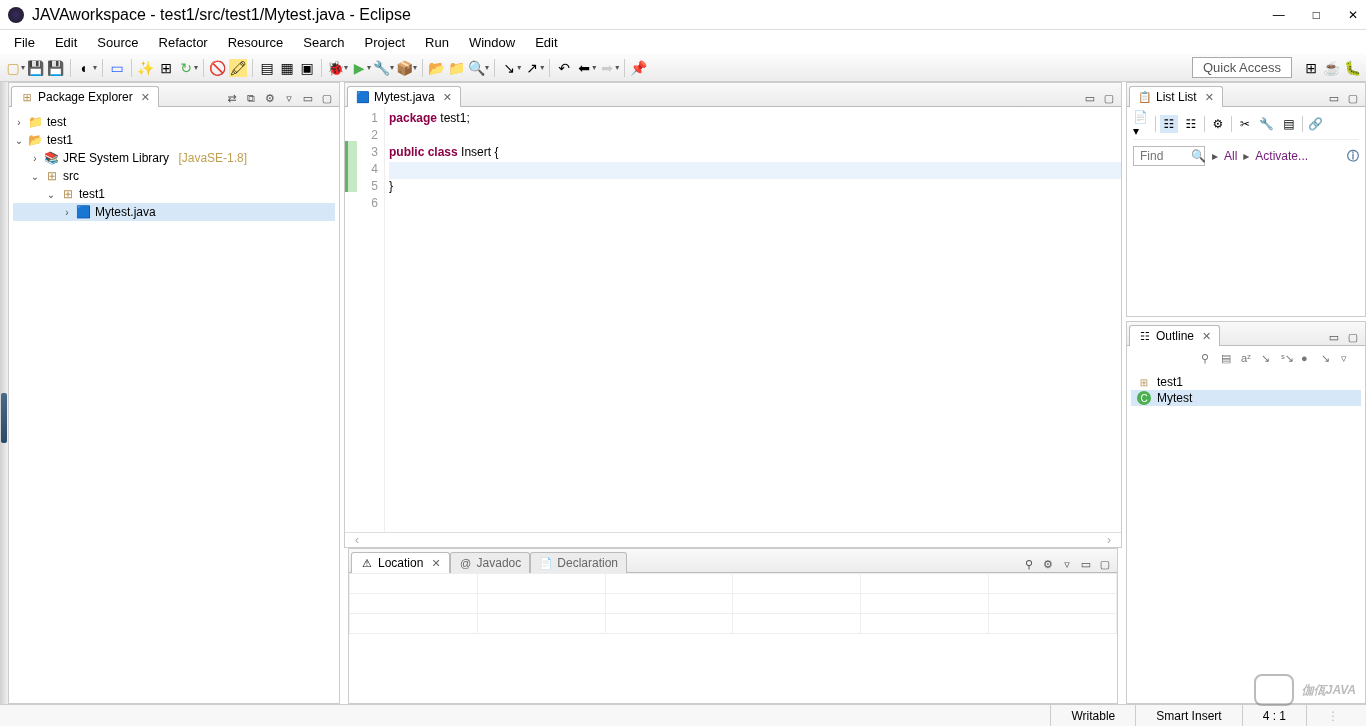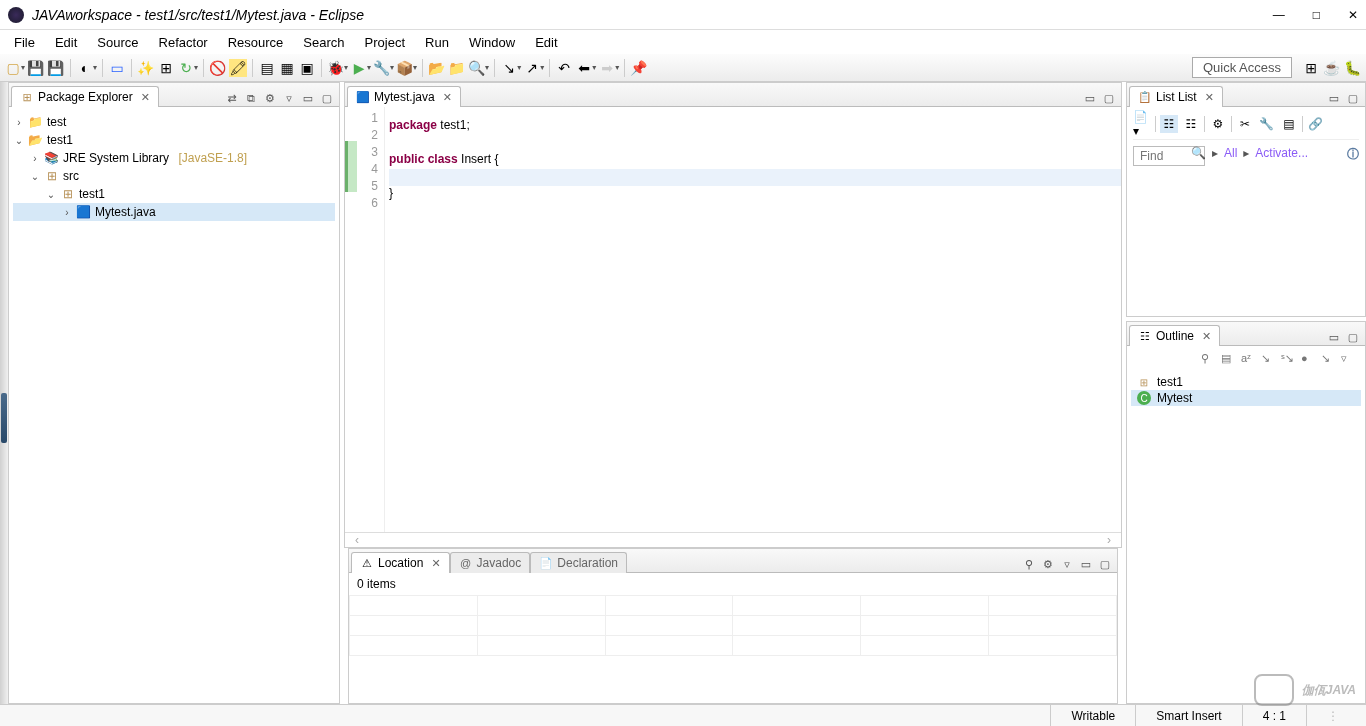--- a/index.html
+++ b/index.html
@@ -1,21 +1,21 @@
 <!DOCTYPE html>
 <html><head>
 <meta charset="utf-8">
 <style>
 * { margin: 0; padding: 0; box-sizing: border-box; font-family: "Segoe UI", Tahoma, sans-serif; font-size: 12px; }
 body { width: 1366px; height: 726px; background: #f0f0f0; display: flex; flex-direction: column; overflow: hidden; }
 
 
 .titlebar { height: 30px; background: #fff; display: flex; align-items: center; padding: 0 8px; border-bottom: 1px solid #ddd; }
 .titlebar .app-icon { width: 16px; height: 16px; background: radial-gradient(circle, #3a2a5a, #1a1a2a); border-radius: 50%; margin-right: 8px; }
-.titlebar .title { flex: 1; font-size: 14px; font-style: italic; }
+.titlebar .title { flex: 1; font-size: 16px; }
 .titlebar .win-controls { display: flex; gap: 28px; font-size: 16px; }
 .titlebar .win-controls span { cursor: pointer; }
 
 
 .menubar { height: 24px; background: #fff; display: flex; align-items: center; padding: 0 4px; }
 .menubar span { padding: 2px 10px; font-size: 13px; cursor: pointer; }
 
 
 .toolbar { height: 28px; background: linear-gradient(#fcfcfc, #ececec); border-bottom: 1px solid #ccc; display: flex; align-items: center; padding: 0 4px; gap: 2px; }
 .tb-btn { width: 18px; height: 18px; display: inline-flex; align-items: center; justify-content: center; cursor: pointer; font-size: 14px; }
@@ -52,36 +52,36 @@
 
 
 .center-col { flex: 1; display: flex; flex-direction: column; margin: 0 4px; }
 .editor { flex: 1; }
 .editor-body { flex: 1; display: flex; font-family: Consolas, monospace; font-size: 13px; background: #fff; }
 .gutter { width: 28px; text-align: right; color: #999; padding: 4px 6px 0 0; user-select: none; background: #fff; border-right: 1px solid #eee; }
 .gutter div { height: 17px; }
 .marker-bar { width: 12px; background: #fff; }
 .marker-bar div { height: 17px; }
 .marker-bar .m3 { background: #c5e8c5; border-left: 3px solid #6ab06a; }
-.code { flex: 1; padding: 11px 0 0 4px; }
+.code { flex: 1; padding: 4px 0 0 4px; }
 .code-line { height: 17px; white-space: pre; }
 .code-line.current { background: #eaf2fb; }
 .kw { color: #8b0046; font-weight: bold; }
 .editor-scroll { height: 15px; border-top: 1px solid #ddd; display: flex; align-items: center; justify-content: space-between; padding: 0 10px; color: #aaa; font-size: 10px; }
 
 
 .right-col { width: 240px; display: flex; flex-direction: column; }
 .task-list { flex: 0 0 235px; margin-bottom: 4px; }
 .task-body { padding: 6px; }
 .task-toolbar-row { display: flex; gap: 4px; align-items: center; padding: 2px 0 6px; border-bottom: 1px solid #eee; }
 .task-toolbar-row .tt-btn { width: 18px; height: 18px; display: inline-flex; align-items: center; justify-content: center; font-size: 12px; cursor: pointer; }
-.find-row { display: flex; gap: 6px; padding-top: 6px; }
+.find-row { display: flex; align-items: center; gap: 6px; padding-top: 6px; }
 .find-row input { flex: 1; border: 1px solid #bbb; padding: 2px 20px 2px 6px; font-size: 12px; max-width: 72px; }
 .find-row .search-icon { margin-left: -20px; color: #888; }
-.find-row .link { color: #8b5cf6; cursor: pointer; font-size: 12px; }
+.find-row .link { color: #701a75; cursor: pointer; font-size: 12px; }
 .find-row .arrow-link { color: #555; }
 .find-row .help { color: #5a7aa0; font-weight: bold; margin-left: auto; }
 
 .outline { flex: 1; }
 .outline-body { padding: 4px; }
 .outline-toolbar { display: flex; justify-content: flex-end; gap: 4px; padding: 2px 4px 6px; }
 .outline-toolbar .ot-btn { width: 16px; height: 16px; font-size: 11px; color: #777; cursor: pointer; }
 .outline-item { display: flex; align-items: center; gap: 6px; padding: 1px 6px; font-size: 13px; }
 .outline-item.selected { background: #d6e8f7; }
 .oi-icon { width: 14px; height: 14px; border-radius: 2px; display: inline-flex; align-items: center; justify-content: center; font-size: 10px; }
@@ -328,21 +328,20 @@
           <span>Declaration</span>
         </div>
         <div class="panel-toolbar">
           <span class="pt-btn">⚲</span>
           <span class="pt-btn">⚙</span>
           <span class="pt-btn">▿</span>
           <span class="pt-btn">▭</span>
           <span class="pt-btn">▢</span>
         </div>
       </div>
-      <div class="items-label">0 items</div>
       <table class="ptable">
         <tbody>
         <tr>
               <td></td>
               <td></td>
               <td></td>
               <td></td>
               <td></td>
               <td></td>
             </tr>

